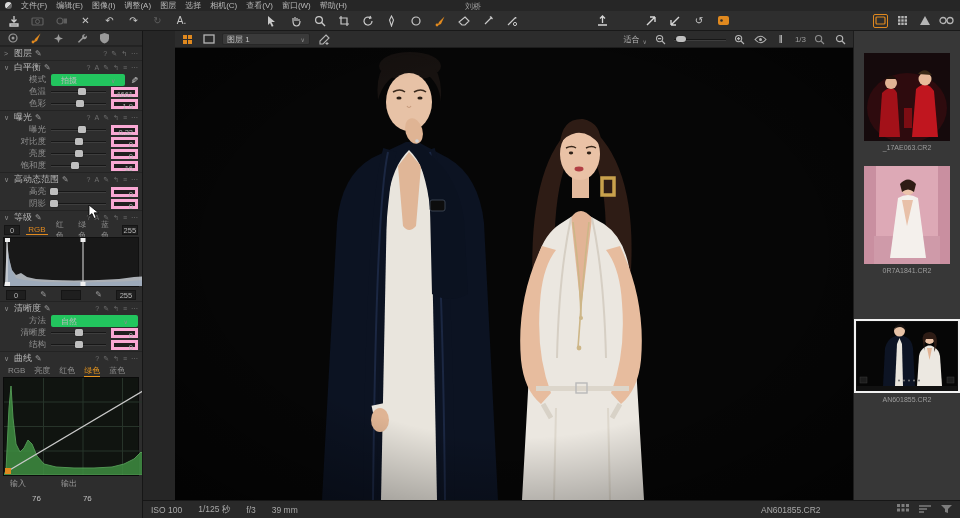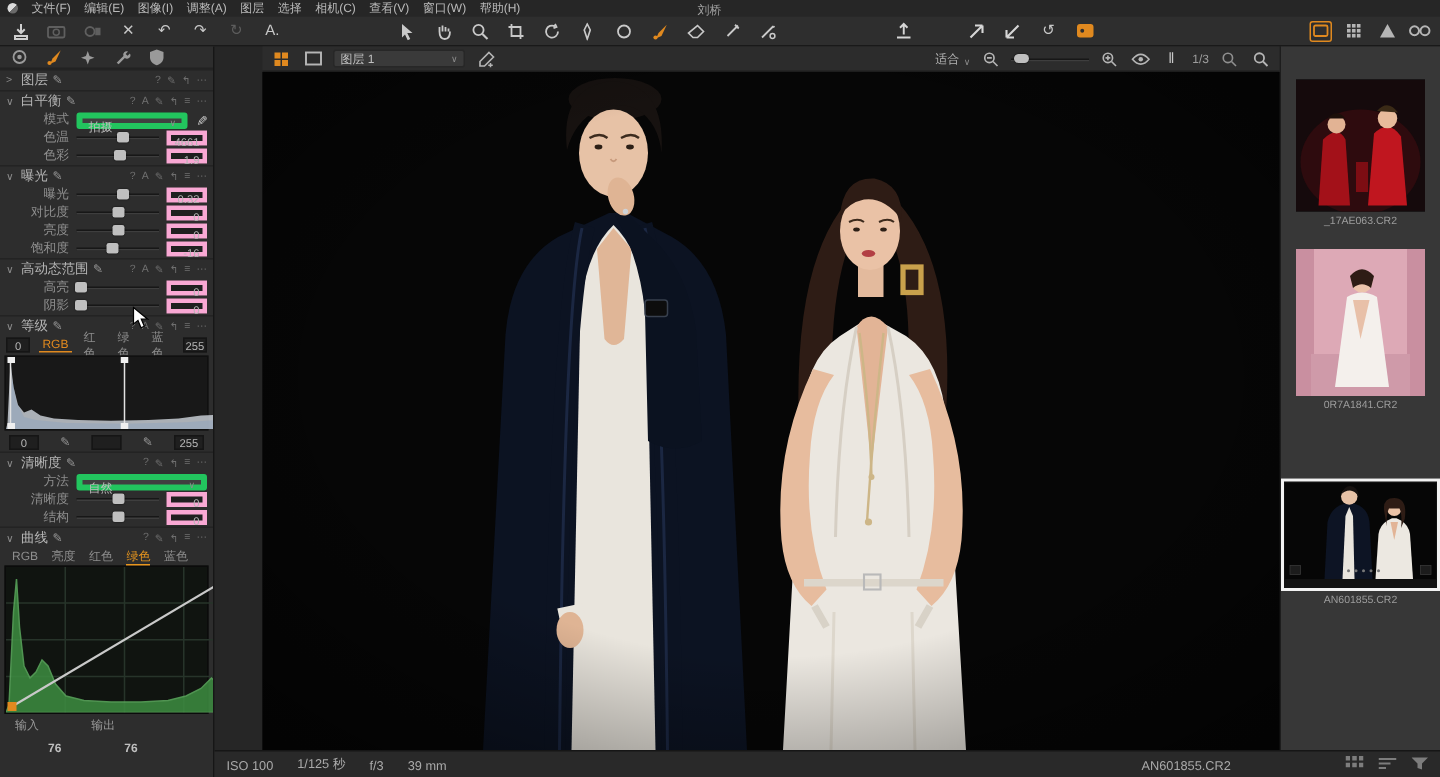--- a/index.html
+++ b/index.html
@@ -42,22 +42,22 @@
   .h-icons { margin-left:auto; display:flex; gap:4px; font-size:7px; color:#6f6f6f; }
   .srow { display:flex; align-items:center; height:12px; padding:0 4px 0 6px; gap:5px; }
   .lbl { width:40px; text-align:right; color:#8e8e8e; font-size:8.5px; white-space:nowrap; }
   .slider { flex:1; position:relative; height:10px; }
   .track { position:absolute; left:0; right:0; top:4px; height:2px; background:#171717;
     border-bottom:1px solid #3e3e3e; }
   .thumb { position:absolute; top:1px; width:8px; height:7px; background:#bfbfbf;
     border-radius:1.5px; margin-left:-4px; box-shadow:0 0 1px #000; }
   .val { width:27px; background:#1f1f1f; border:3px solid #f9a8d4; color:#b5b5b5;
     font-size:7.5px; text-align:right; padding:0 2px; height:10px; line-height:9px; }
-  .dd { flex:1; height:11px; background:#404040; border:4px solid #22c55e; border-radius:2px;
-    color:#bdbdbd; font-size:8px; display:flex; align-items:flex-start; justify-content:space-between;
+  .dd { flex:1; height:11px; background:#4c1d95; border:6px solid #22c55e; border-radius:2px;
+    color:#bdbdbd; font-size:8px; display:flex; align-items:center; justify-content:space-between;
     padding:0 4px; }
   .dd .caret { font-size:6px; color:#8d8d8d; }
   .dropper { color:#d0d0d0; font-size:9px; transform:rotate(90deg); }
 
   
   .lv-tabs { display:flex; align-items:center; height:12px; padding:0 4px; gap:6px; }
   .lv-tab { font-size:8px; color:#8e8e8e; padding:0 2px; }
   .lv-tab.on { color:#e0891f; border-bottom:1px solid #e0891f; }
   .lv-box { width:20px; background:#1f1f1f; border:1px solid #151515; color:#b5b5b5;
     font-size:7.5px; text-align:center; height:10px; line-height:9px; }
@@ -67,21 +67,21 @@
   .pencil { color:#9a9a9a; font-size:8px; }
 
   
   .cv-tabs { display:flex; align-items:center; height:11px; padding:0 8px; gap:9px; }
   .cv-tab { font-size:8px; color:#8e8e8e; }
   .cv-tab.on { color:#e8961e; border-bottom:1px solid #e8961e; }
   .cv-graph { margin:1px 3px; background:#101410; border:1px solid #0b0b0b; }
   .cv-graph svg { display:block; }
   .cv-foot { display:flex; align-items:center; height:12px; padding:0 10px; gap:6px;
     font-size:8px; color:#9a9a9a; }
-  .cv-foot b { font-weight:bold; color:#c0c0c0; margin-right:14px;margin-top:30px; }
+  .cv-foot b { font-weight:normal; color:#c0c0c0; margin-right:14px;margin-top:30px; }
 
   
   .right-side { flex:1; display:flex; flex-direction:column; }
   .content-row { flex:1; display:flex; min-height:0;margin-left:32px; }
   .viewer-col { width:679px; display:flex; flex-direction:column; border-right:1px solid #1d1d1d; }
   .viewer-bar { height:17px; background:#2c2c2c; border-bottom:1px solid #1d1d1d;
     display:flex; align-items:center; padding:0 5px; gap:6px; font-size:8px; color:#b5b5b5; }
   .vb-dd { width:88px; height:12px; background:#3a3a3a; border:1px solid #272727; border-radius:2px;
     display:flex; align-items:center; justify-content:space-between; padding:0 4px; color:#c0c0c0; }
   .zoom-slider { width:52px; height:10px; position:relative; }

